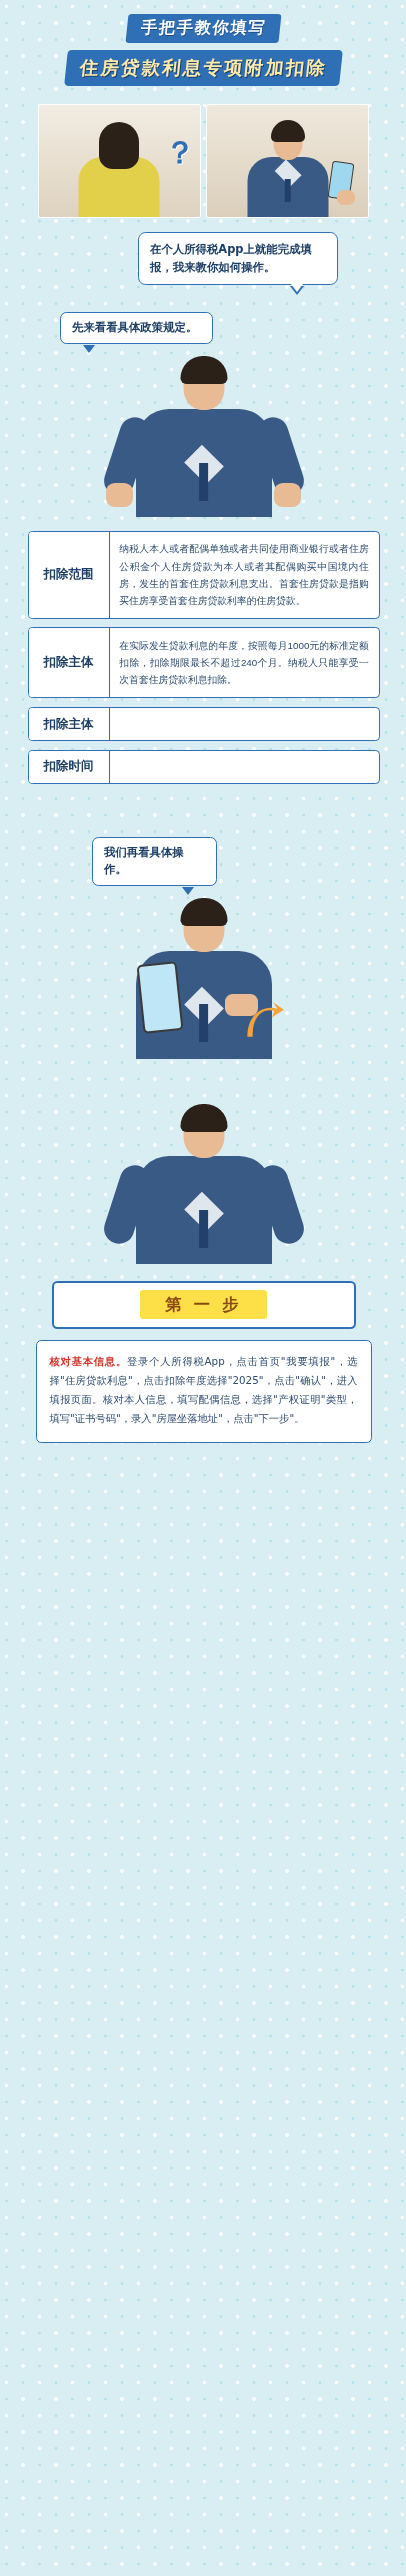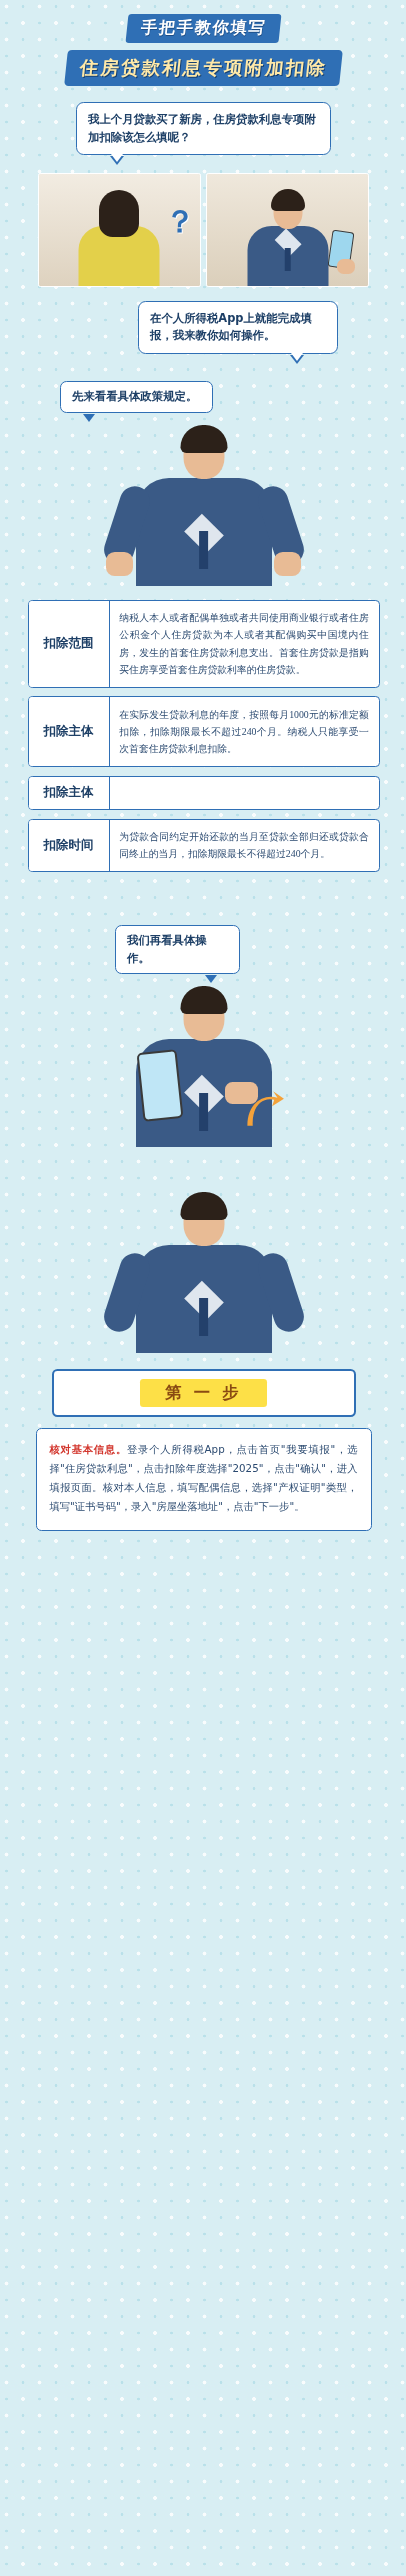--- a/index.html
+++ b/index.html
@@ -212,21 +212,21 @@
     content: "";
     position: absolute;
     width: 0; height: 0;
     border-left: 6.5px solid transparent;
     border-right: 6.5px solid transparent;
     border-top: 8.7px solid #2f6fb5;
     bottom: -10.3px;
     left: 22px;
   }
   .policy-tag { margin: 27px 0 0 60px; width: 153px; }
-  .op-tag { margin: 22px 0 0 115px; width: 125px; }
+  .op-tag { margin: 22px 0 0 92px; width: 125px; }
   .op-tag:after { left: auto; right: 22px; }
 
   
   .officer {
     position: relative;
     width: 228px;
     height: 163px;
     margin: 9.8px auto 0 auto;
   }
   .officer .o-head {
@@ -329,21 +329,21 @@
     padding: 7.6px 3.3px;
     font-family: "DejaVu Sans", "Liberation Sans", sans-serif;
   }
   .pval {
     flex: 1;
     padding: 8.7px 9.8px;
     font-size: 9.8px;
     line-height: 1.75;
     color: #2b4a70;
     text-align: justify;
-    font-family: Liberation Serif, serif;
+    font-family: Liberation Sans, sans-serif;
   }
 
   
   .step-banner {
     width: 304px;
     margin: 16.3px auto 0 auto;
     background: #ffffff;
     border: 2.2px solid #2f6fb5;
     border-radius: 5.4px;
     padding: 7.6px 0;
@@ -389,23 +389,20 @@
 
   
   <div class="header">
     <div class="title-line1">手把手教你填写</div>
     <div class="title-line2-wrap">
       <div class="title-line2">住房贷款利息专项附加扣除</div>
     </div>
   </div>
 
   
-  <div class="bubble bubble-q">
-    <span>我上个月贷款买了新房，住房贷款利息专项附加扣除该怎么填呢？</span>
-  </div>
 
   
   <div class="photo-row">
     <div class="photo left">
       <div class="body-sh yellow"></div>
       <div class="head"></div>
       <div class="hair long"></div>
       <div class="qmark">？</div>
     </div>
     <div class="photo right">
@@ -454,21 +451,20 @@
       <div class="pkey">扣除主体</div>
       <div class="pval">在实际发生贷款利息的年度，按照每月1000元的标准定额扣除，扣除期限最长不超过240个月。纳税人只能享受一次首套住房贷款利息扣除。</div>
     </div>
 
     <div class="prow">
       <div class="pkey">扣除主体</div>
     </div>
 
     <div class="prow">
       <div class="pkey">扣除时间</div>
-      <div class="pval">为贷款合同约定开始还款的当月至贷款全部归还或贷款合同终止的当月，扣除期限最长不得超过240个月。</div>
     </div>
 
   </div>
 
   <div class="spacer-40"></div>
 
   
   <div class="tag-bubble op-tag">
     <span>我们再看具体操作。</span>
   </div>

